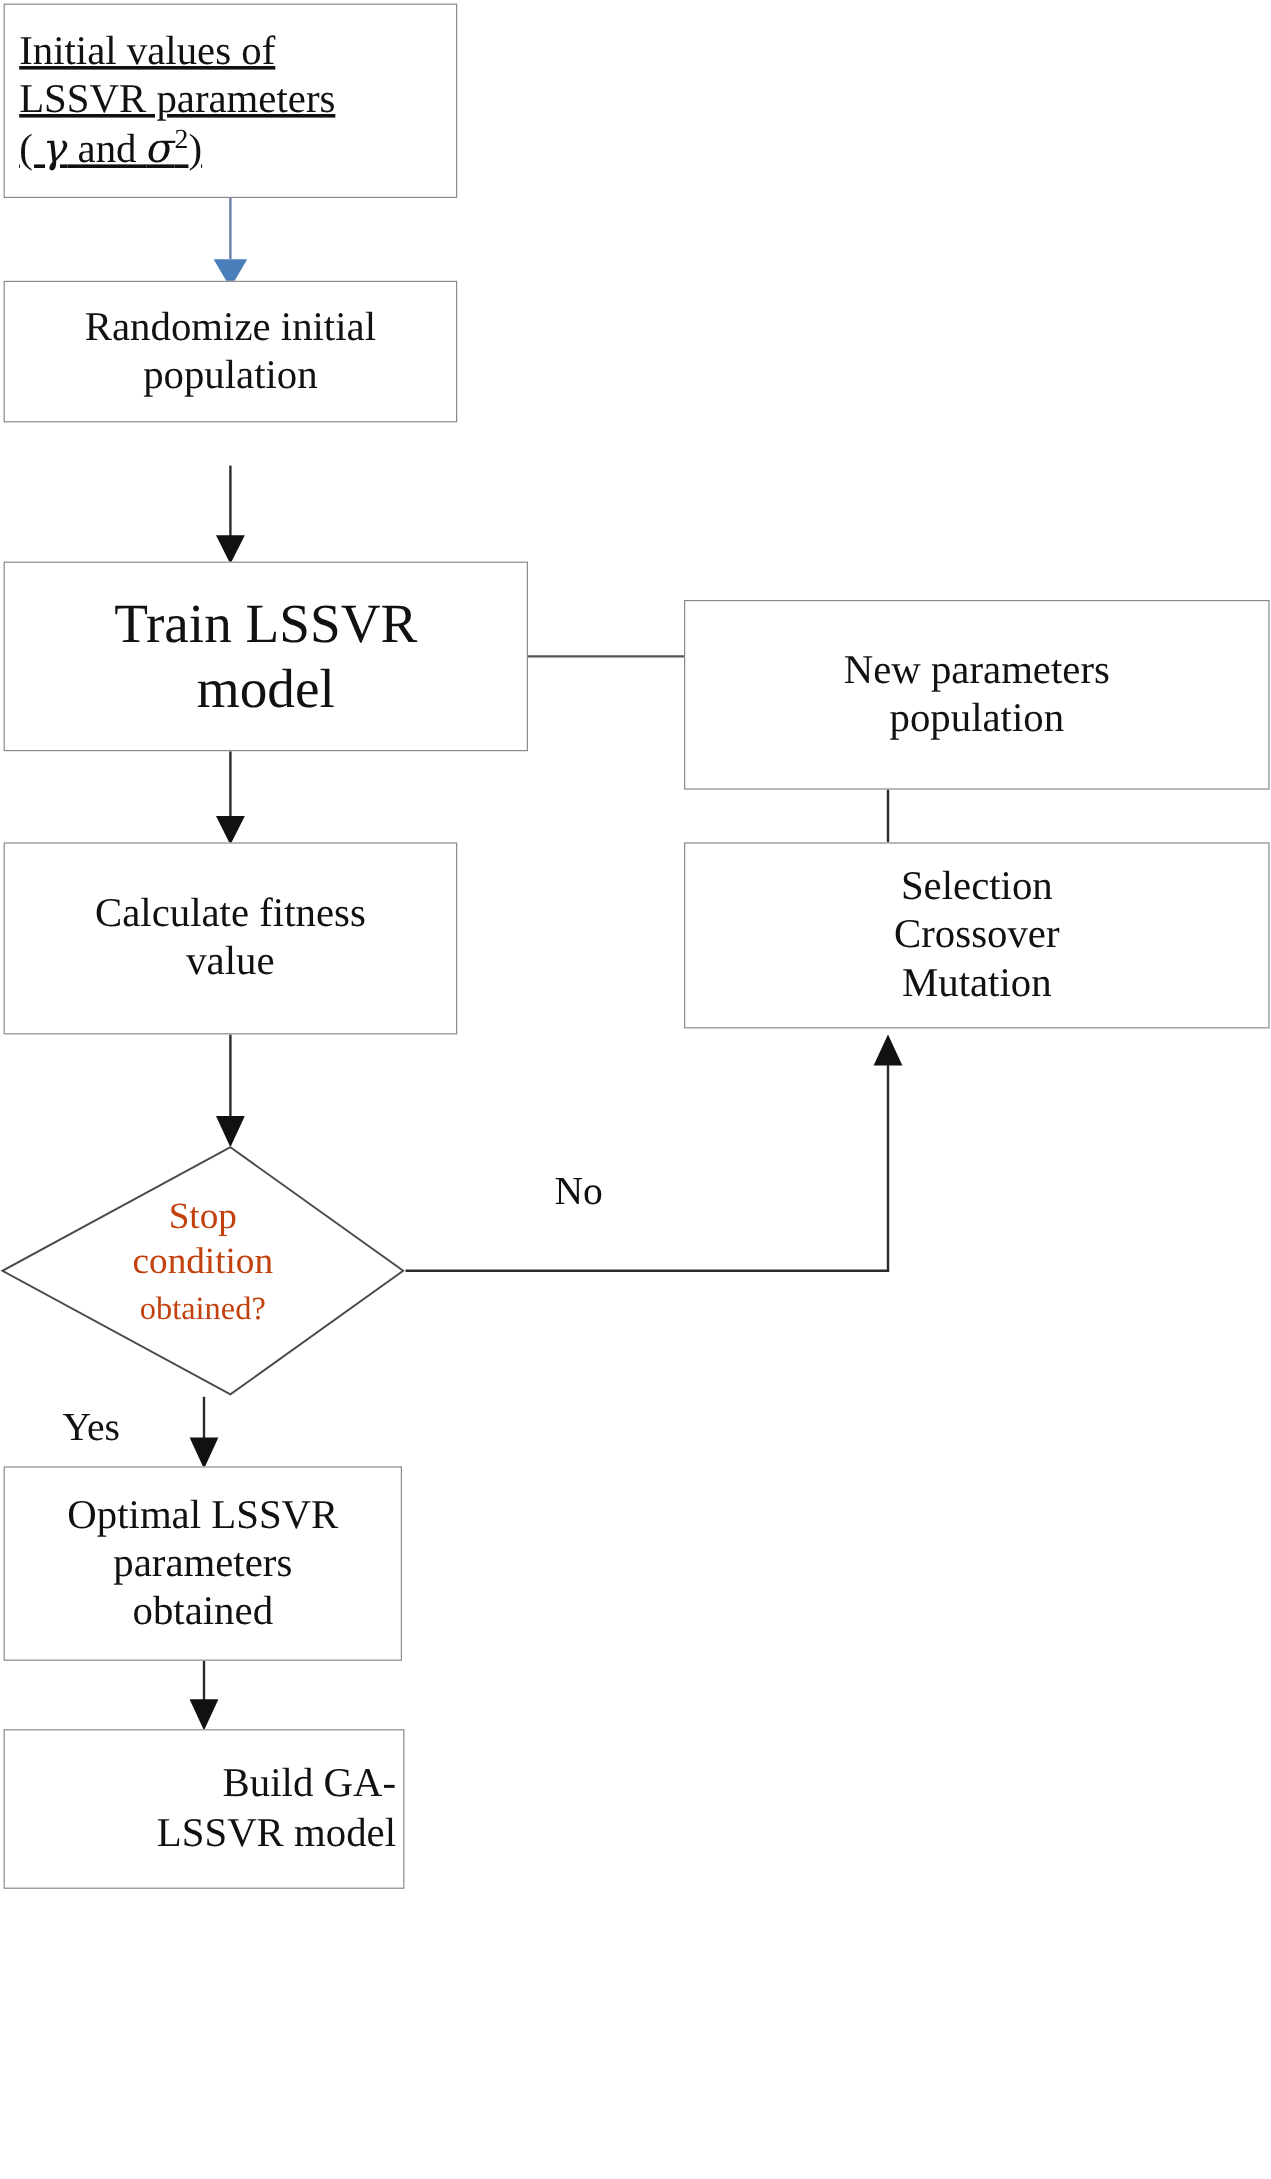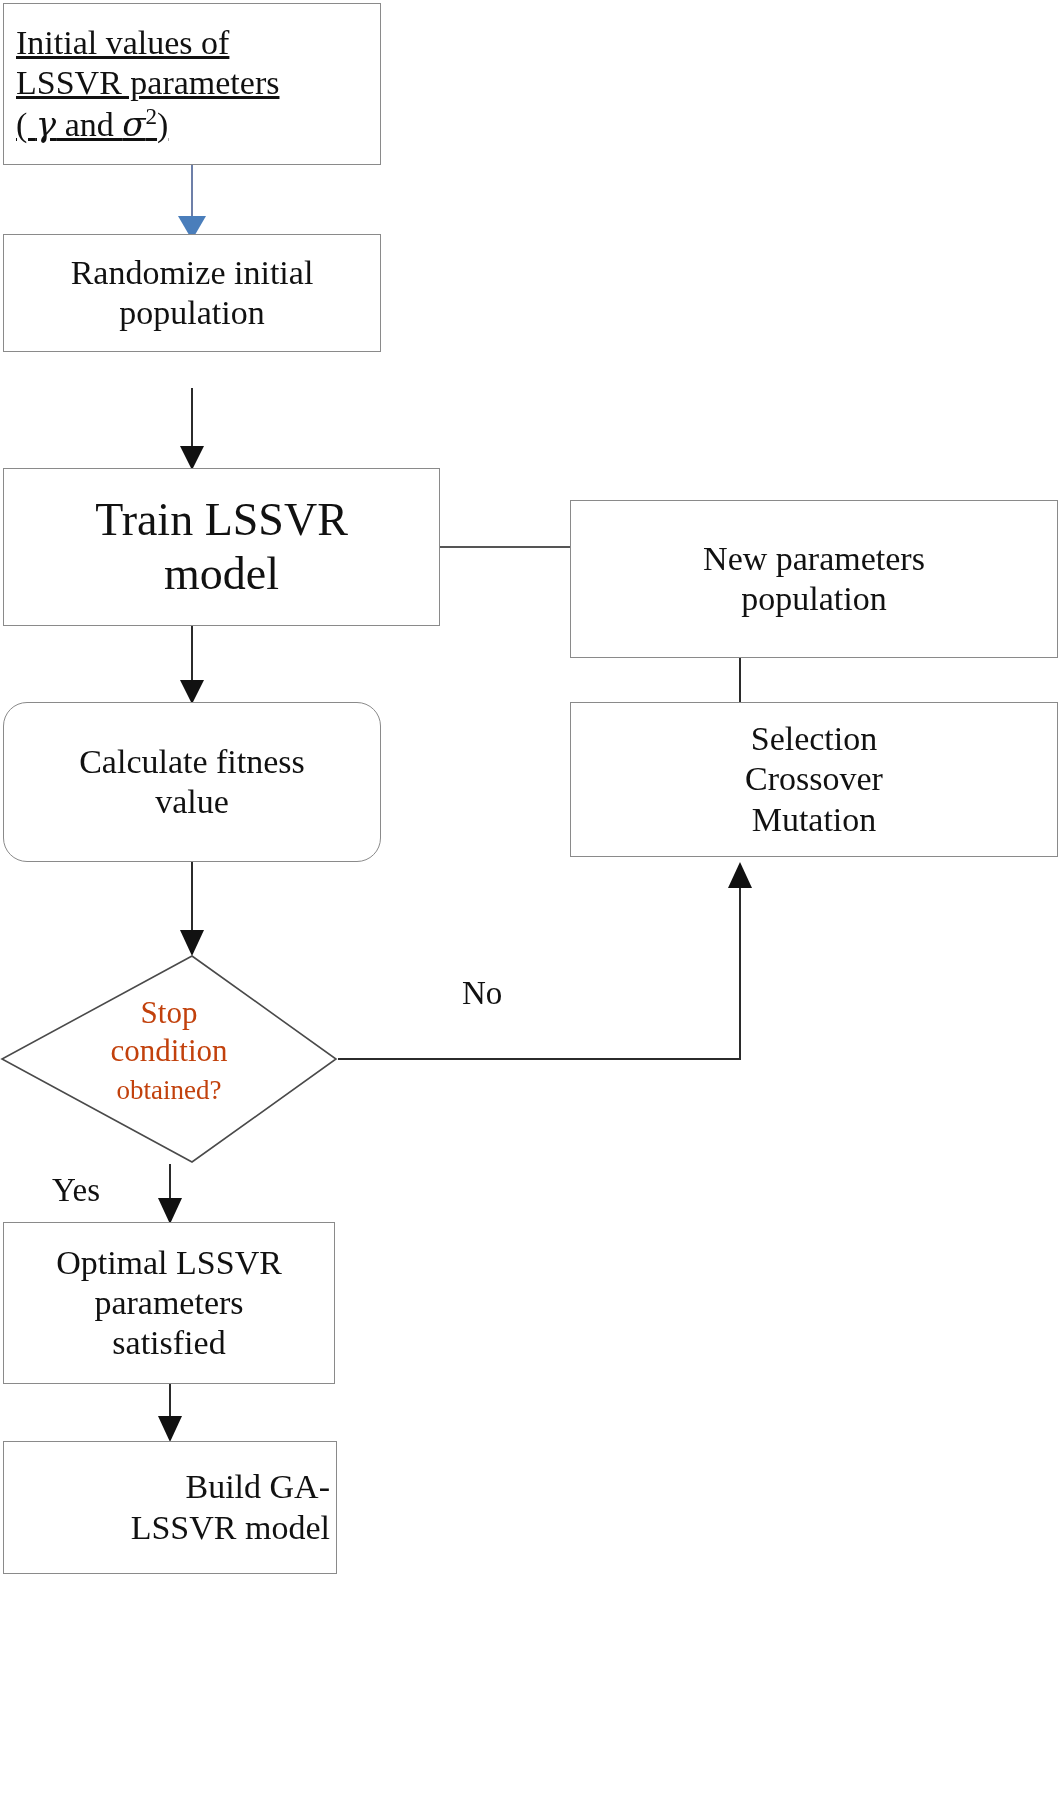--- a/index.html
+++ b/index.html
@@ -32,21 +32,21 @@
     width: 100%;
     padding: 0 6px;
     box-sizing: border-box;
     white-space: pre-line;
   }
   
   #n-initial      { left:3px;   top:3px;    width:378px;  height:162px;  font-size: 34px; text-decoration: underline; }
   #n-initial .txt { text-align: left; padding-left: 12px; }
   #n-random       { left:3px;   top:234px;  width:378px;  height:118px;  font-size: 34px; }
   #n-train        { left:3px;   top:468px;  width:437px;  height:158px;  font-size: 46px; }
-  #n-fitness      { left:3px;   top:702px;  width:378px;  height:160px;  font-size: 34px; border-radius: 24px; }
+  #n-fitness      { left:3px;   top:702px;  width:378px;  height:160px;  font-size: 34px; }
   #n-newparams    { left:570px; top:468px;  width:488px;  height:158px;  font-size: 34px; margin-top: 32px; }
   #n-operators    { left:570px; top:702px;  width:488px;  height:155px;  font-size: 34px; }
   #n-optimal      { left:3px;   top:1222px; width:332px;  height:162px;  font-size: 34px; }
   #n-build        { left:3px;   top:1441px; width:334px;  height:133px;  font-size: 34px; text-align: right; }
 
   
   #n-decision {
     position: absolute;
     left: 0px;
     top: 954px;
@@ -183,21 +183,21 @@
       <span class="small">obtained?</span>
     </div>
   </div>
 
   <div class="edge-label" id="lbl-no">No</div>
   <div class="edge-label" id="lbl-yes">Yes</div>
 
   <div class="node" id="n-optimal">
     <span class="txt">Optimal LSSVR
 parameters
-satisfied</span>
+obtained</span>
   </div>
 
   <div class="node" id="n-build">
     <span class="txt">Build GA-
 LSSVR model</span>
   </div>
 
 </div>
 
 </body></html>

